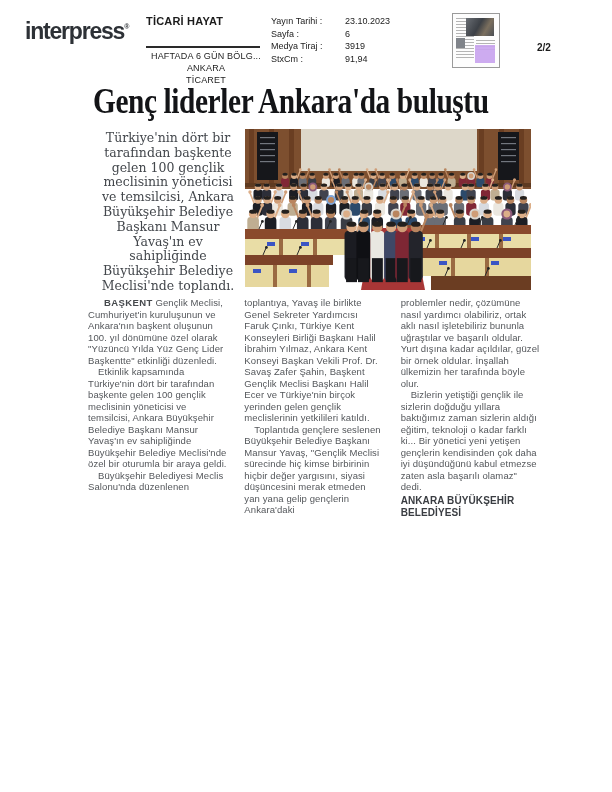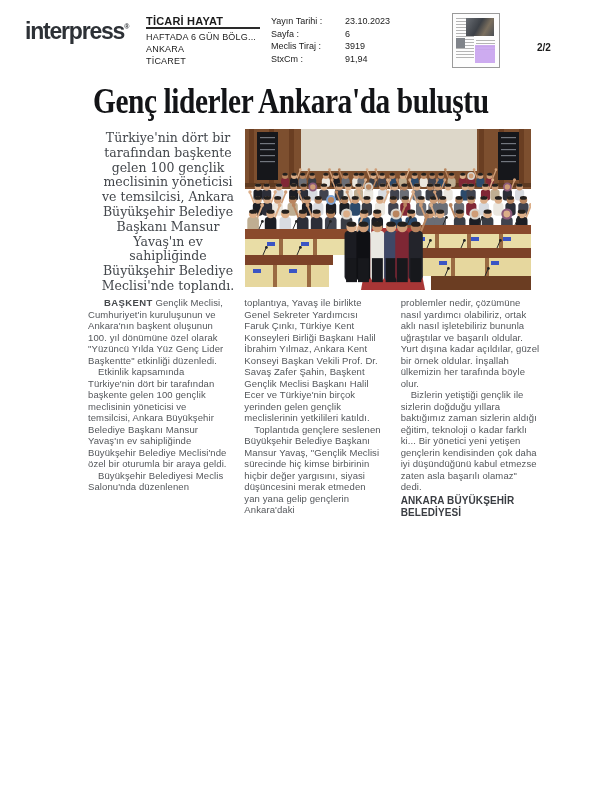--- a/index.html
+++ b/index.html
@@ -5,22 +5,22 @@
   html,body{margin:0;padding:0;background:#ffffff;}
   .page{position:relative;width:612px;height:792px;background:#fff;overflow:hidden;
         font-family:"Liberation Sans",sans-serif;}
 
   
   .logo{position:absolute;left:25px;top:18px;font-size:23px;font-weight:bold;
         letter-spacing:-1.2px;color:#2d3136;font-family:"Liberation Sans",sans-serif;}
   .logo sup{font-size:7px;letter-spacing:0;vertical-align:10px;}
   .pub{position:absolute;left:146px;top:15px;width:120px;color:#1c1c1c;}
   .pub .name{font-size:11px;font-weight:bold;letter-spacing:.2px;
-             border-bottom:2px solid #2a2a2a;padding-bottom:0;margin-bottom:2px;width:114px;}
-  .pub .line{font-size:9px;line-height:12px;letter-spacing:.2px;}
+             border-bottom:2px solid #2a2a2a;padding-bottom:19px;margin-bottom:2px;width:114px;}
+  .pub .line{font-size:9px;line-height:12px;letter-spacing:.2px;text-align:center;}
   .meta{position:absolute;left:271px;top:15px;font-size:9px;line-height:12.6px;color:#1c1c1c;}
   .meta .lab{display:inline-block;width:74px;}
   .thumb{position:absolute;left:452px;top:13px;width:46px;height:53px;background:#fdfdfd;
          border:1px solid #9a9a9a;}
   .thumb .tl{position:absolute;left:3px;top:4px;width:18px;height:40px;
          background:repeating-linear-gradient(#b5b5b5 0 1px,transparent 1px 3px);}
   .thumb .tr{position:absolute;left:23px;top:26px;width:19px;height:10px;
          background:repeating-linear-gradient(#b5b5b5 0 1px,transparent 1px 3px);}
   .thumb .ph{position:absolute;left:13px;top:4px;width:28px;height:18px;
          background:linear-gradient(120deg,#6a6e74,#3c4046 45%,#7b6f5e 70%,#4a4e54);}
@@ -60,21 +60,21 @@
   <div class="pub">
     <div class="name">TİCARİ HAYAT</div>
     <div class="line">HAFTADA 6 GÜN BÖLG...</div>
     <div class="line">ANKARA</div>
     <div class="line">TİCARET</div>
   </div>
 
   <div class="meta">
     <div><span class="lab">Yayın Tarihi :</span><span>23.10.2023</span></div>
     <div><span class="lab">Sayfa :</span><span>6</span></div>
-    <div><span class="lab">Meclis Tiraj :</span><span>3919</span></div>
+    <div><span class="lab">Medya Tiraj :</span><span>3919</span></div>
     <div><span class="lab">StxCm :</span><span>91,94</span></div>
   </div>
 
   <div class="thumb">
     <div class="tl"></div>
     <div class="tr"></div>
     <div class="ph"></div>
     <div class="ph2"></div>
     <div class="hl"></div>
   </div>

